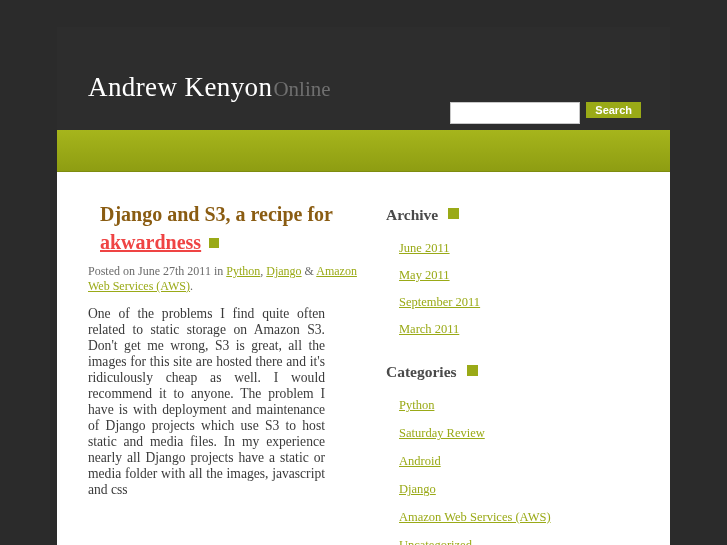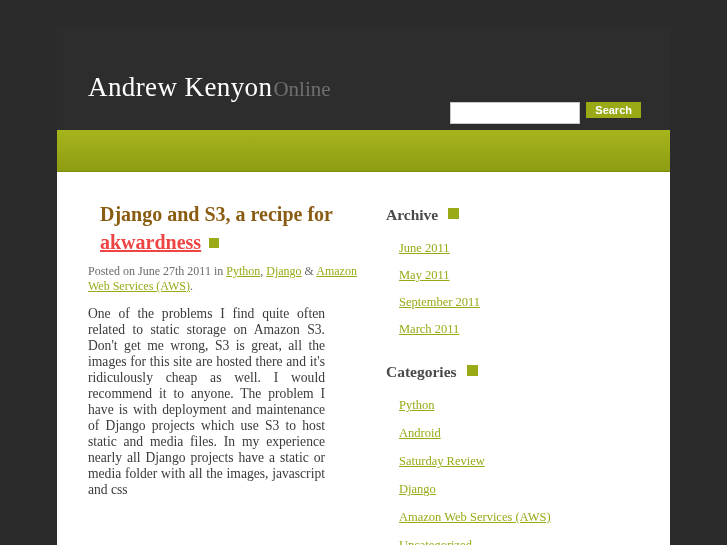--- a/index.html
+++ b/index.html
@@ -214,22 +214,22 @@
         <li><a href="#">May 2011</a></li>
         <li><a href="#">September 2011</a></li>
         <li><a href="#">March 2011</a></li>
       </ul>
 
       <h2 class="side-head">
         <span>Categories</span><span class="sq"></span>
       </h2>
       <ul class="side-list categories-list">
         <li><a href="#">Python</a></li>
+        <li><a href="#">Saturday Review</a></li>
         <li><a href="#">Android</a></li>
-        <li><a href="#">Saturday Review</a></li>
         <li><a href="#">Django</a></li>
         <li><a href="#">Amazon Web Services (AWS)</a></li>
         <li><a href="#">Uncategorized</a></li>
       </ul>
     </div>
 
   </div>
 </div>
 
 </body></html>

